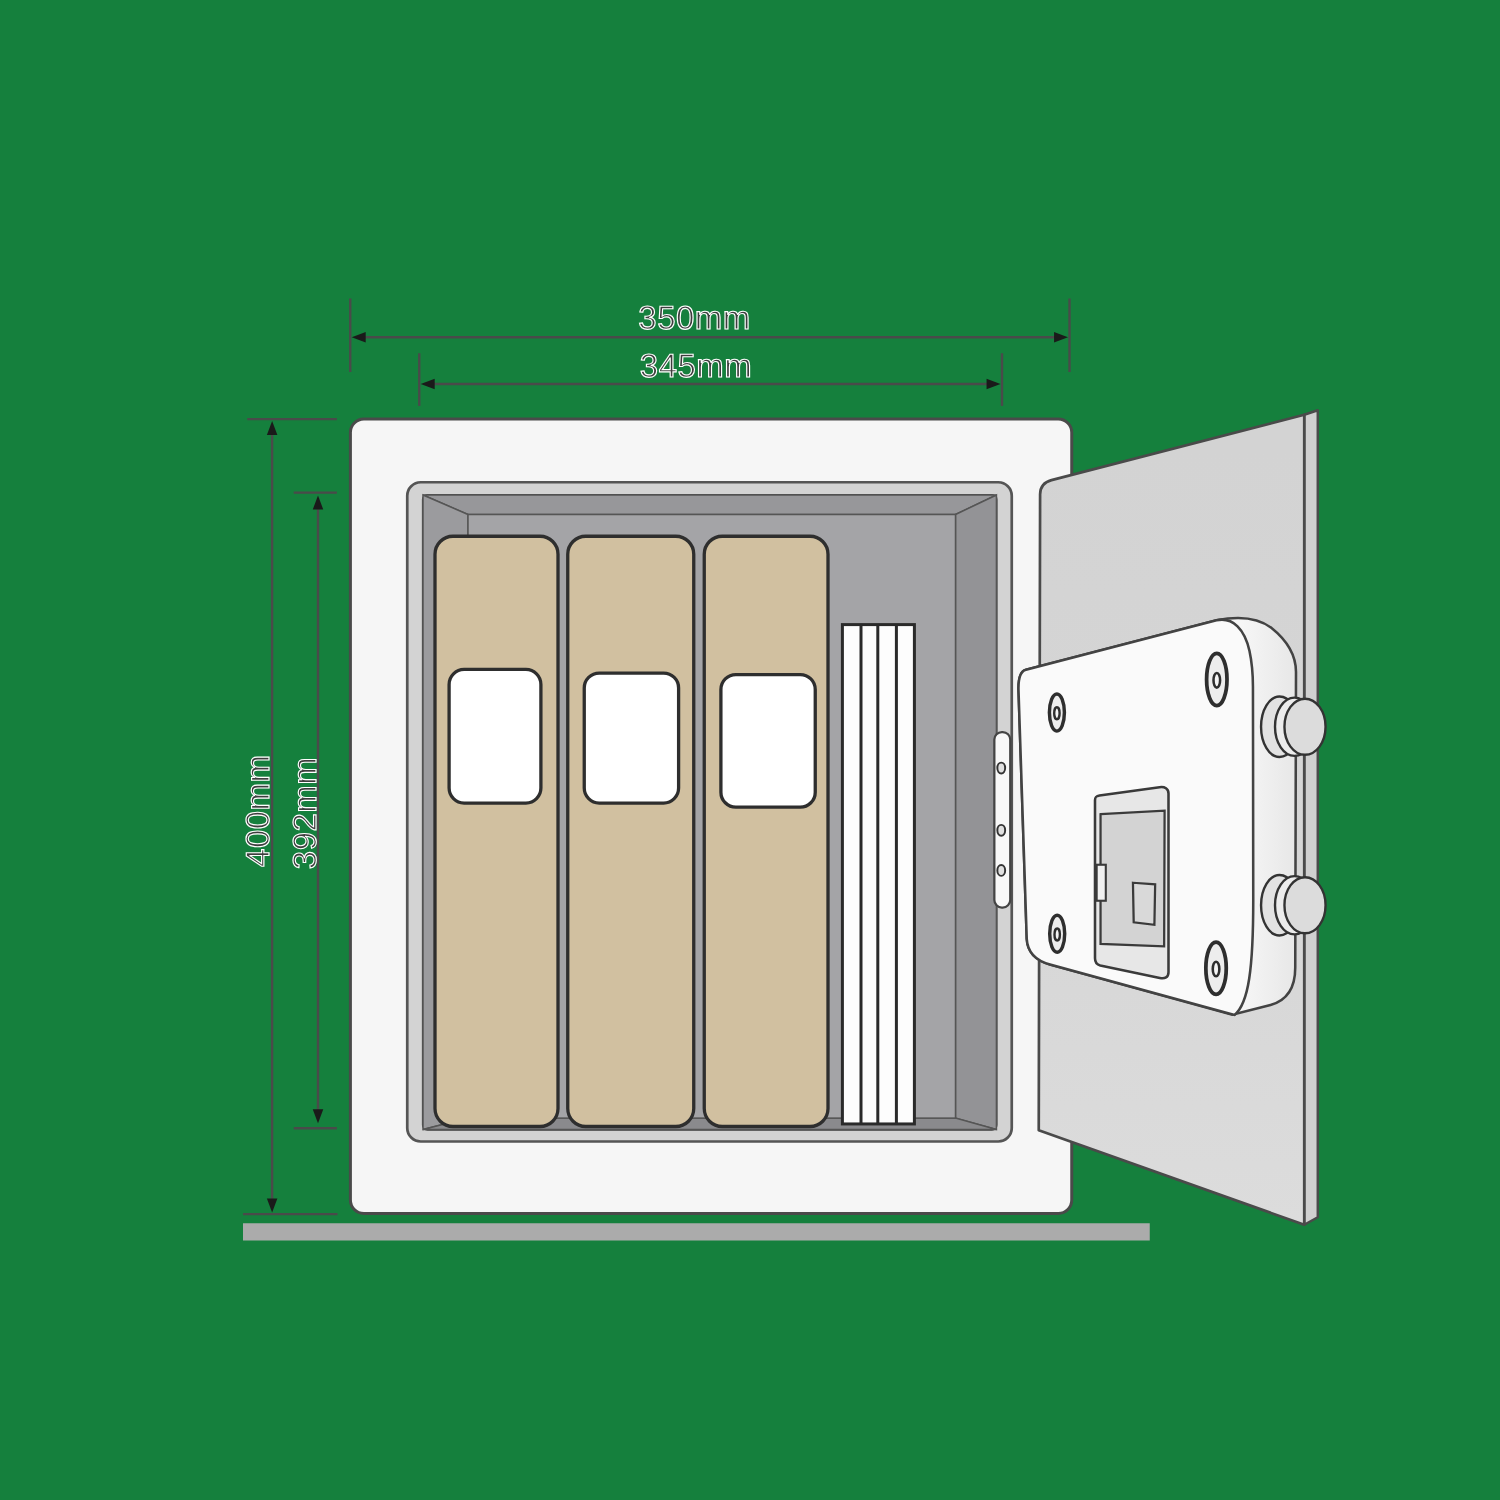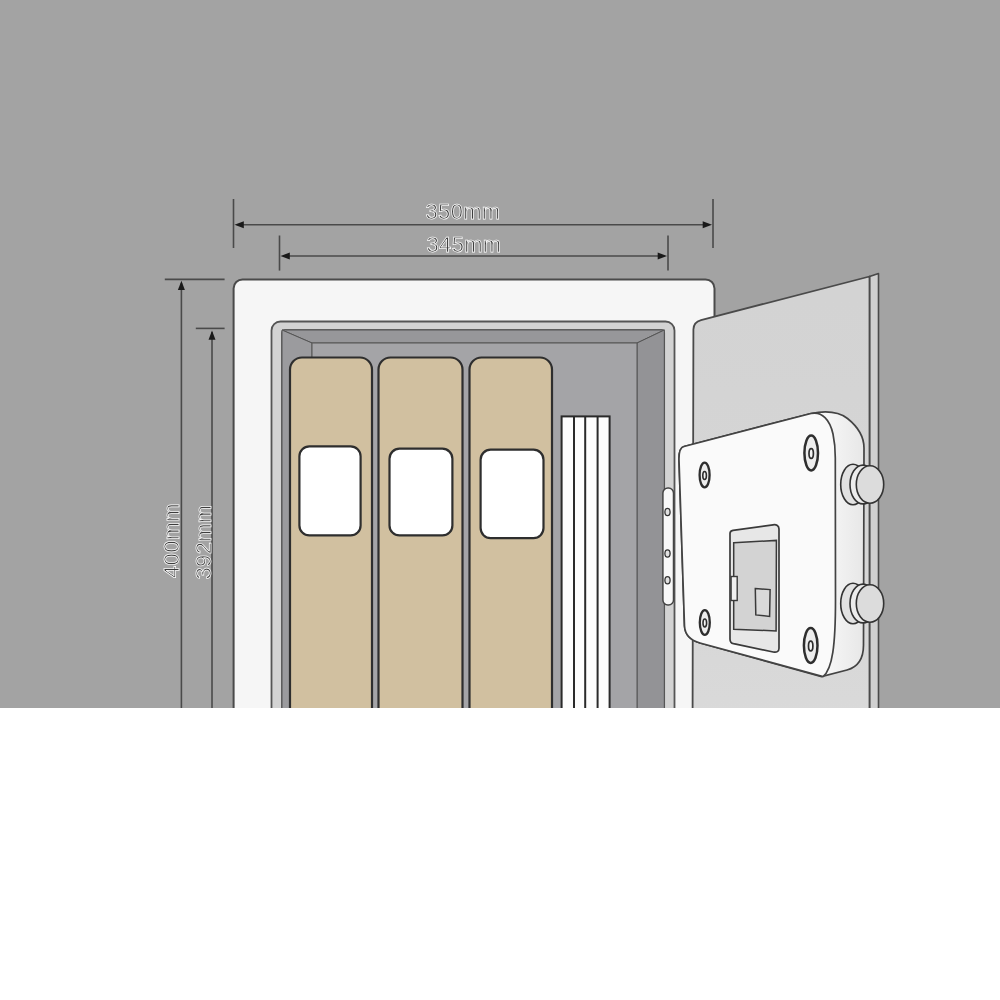--- a/index.html
+++ b/index.html
@@ -1,16 +1,16 @@
 <!DOCTYPE html>
 <html><head>
 <meta charset="utf-8">
 <style>
   html,body{margin:0;padding:0;background:#ffffff;}
-  .wrap{width:1000px;height:708px;position:relative;background:#a3a3a3;}
+  .wrap{width:1000px;height:1000px;position:relative;background:#15803d;}
   svg{display:block;}
   text{font-family:"Liberation Sans",sans-serif;fill:#3d3d3d;stroke:#ffffff;stroke-width:0.75;letter-spacing:0.3px;}
 </style>
 </head>
 <body>
 <div class="wrap">
 <svg width="1000" height="1000" viewBox="0 0 1000 1000">
 <defs>
 <linearGradient id="slabside" x1="828" y1="0" x2="864" y2="0" gradientUnits="userSpaceOnUse">
 <stop offset="0" stop-color="#f6f6f6"></stop>

